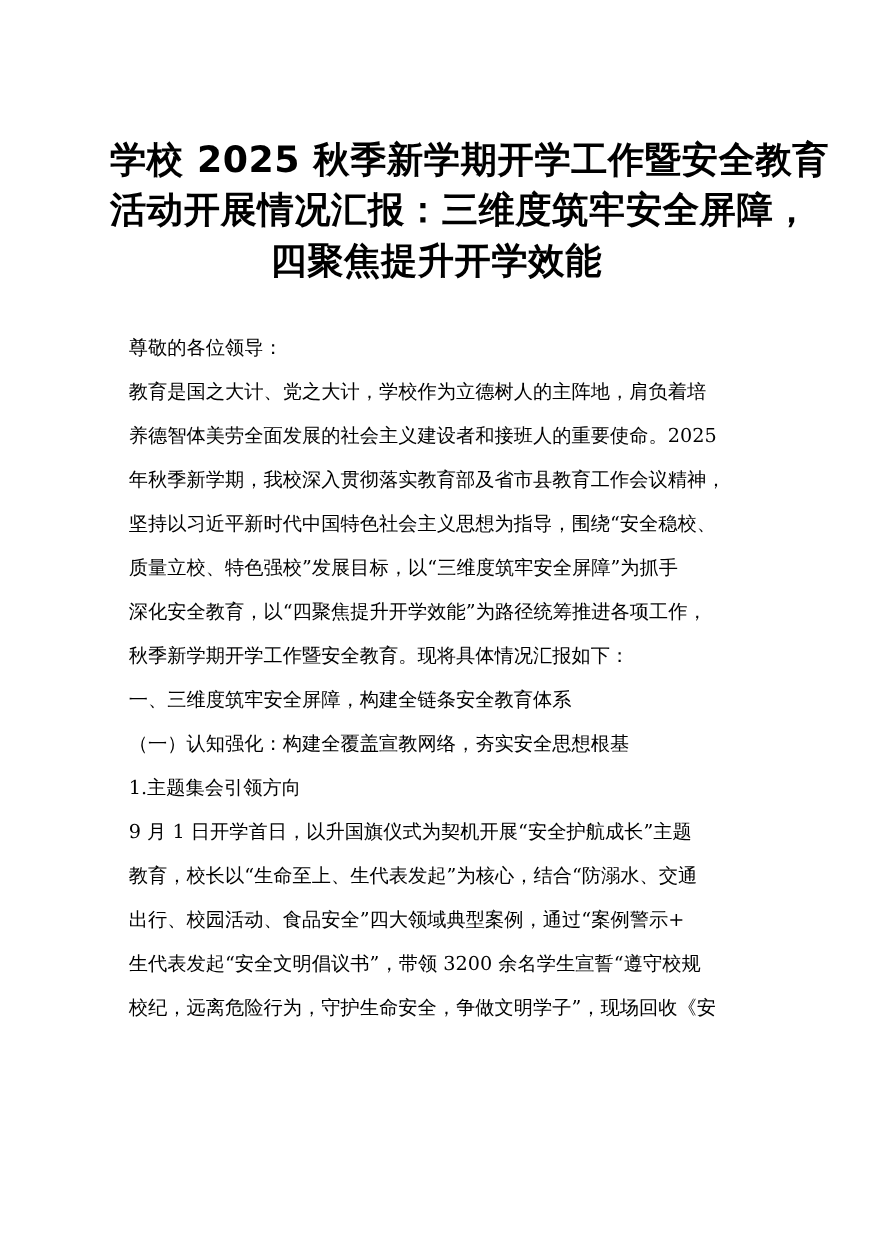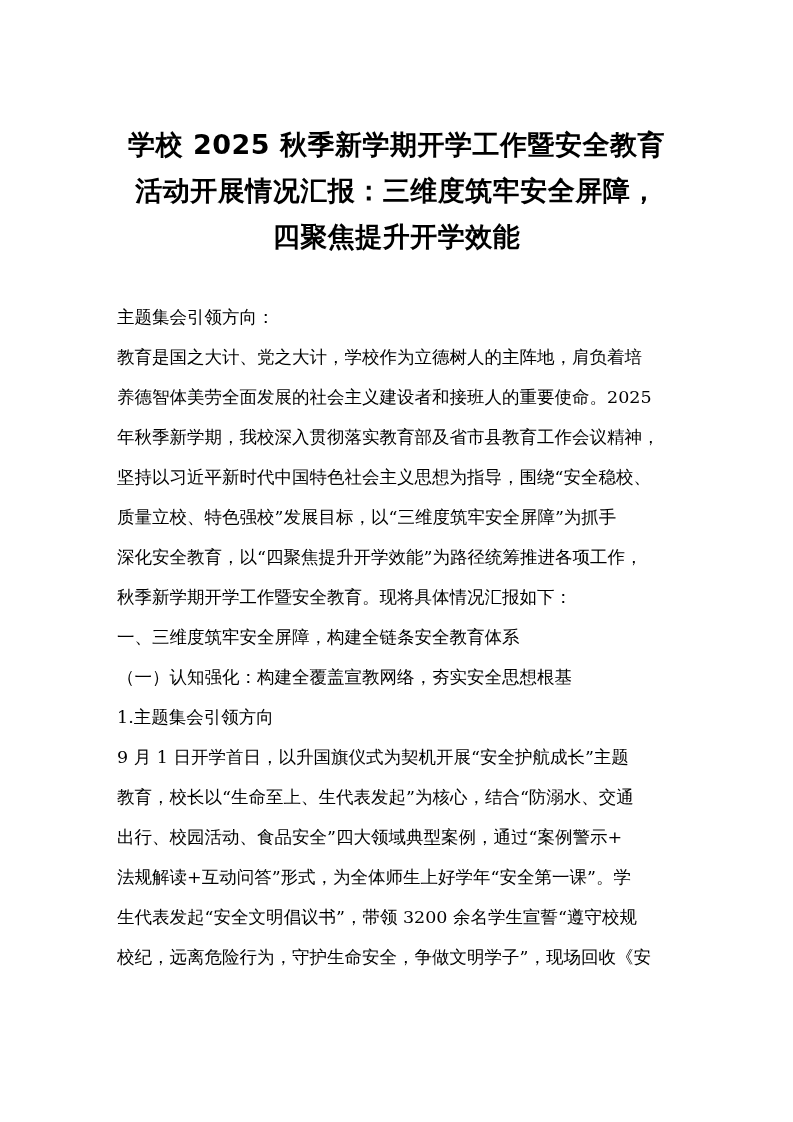--- a/index.html
+++ b/index.html
@@ -24,21 +24,21 @@
       background: #ffffff;
     }
     .title {
       position: absolute;
       left: 100px;
       width: 593px;
       top: 122px;
       text-align: center;
       font-family: "DejaVu Sans", "Liberation Sans", sans-serif;
       font-weight: bold;
-      font-size: 27px;
+      font-size: 33px;
       line-height: 46px;
       letter-spacing: 0.5px;
     }
     .title .tline {
       display: block;
       white-space: nowrap;
     }
     .body-text {
       position: absolute;
       left: 117px;
@@ -58,32 +58,31 @@
 
 <div class="page">
 
   <div class="title">
     <span class="tline">学校 2025 秋季新学期开学工作暨安全教育</span>
     <span class="tline">活动开展情况汇报：三维度筑牢安全屏障，</span>
     <span class="tline">四聚焦提升开学效能</span>
   </div>
 
   <div class="body-text">
-    <span class="line">主题集会引领方向：</span>
+    <span class="line">尊敬的各位领导：</span>
     <span class="line">教育是国之大计、党之大计，学校作为立德树人的主阵地，肩负着培</span>
     <span class="line">养德智体美劳全面发展的社会主义建设者和接班人的重要使命。2025</span>
     <span class="line">年秋季新学期，我校深入贯彻落实教育部及省市县教育工作会议精神，</span>
     <span class="line">坚持以习近平新时代中国特色社会主义思想为指导，围绕“安全稳校、</span>
     <span class="line">质量立校、特色强校”发展目标，以“三维度筑牢安全屏障”为抓手</span>
     <span class="line">深化安全教育，以“四聚焦提升开学效能”为路径统筹推进各项工作，</span>
     <span class="line">秋季新学期开学工作暨安全教育。现将具体情况汇报如下：</span>
     <span class="line">一、三维度筑牢安全屏障，构建全链条安全教育体系</span>
     <span class="line">（一）认知强化：构建全覆盖宣教网络，夯实安全思想根基</span>
     <span class="line">1.主题集会引领方向</span>
     <span class="line">9 月 1 日开学首日，以升国旗仪式为契机开展“安全护航成长”主题</span>
     <span class="line">教育，校长以“生命至上、生代表发起”为核心，结合“防溺水、交通</span>
     <span class="line">出行、校园活动、食品安全”四大领域典型案例，通过“案例警示+</span>
-    <span class="line">法规解读+互动问答”形式，为全体师生上好学年“安全第一课”。学</span>
     <span class="line">生代表发起“安全文明倡议书”，带领 3200 余名学生宣誓“遵守校规</span>
     <span class="line">校纪，远离危险行为，守护生命安全，争做文明学子”，现场回收《安</span>
   </div>
 
 </div>
 
 </body></html>

